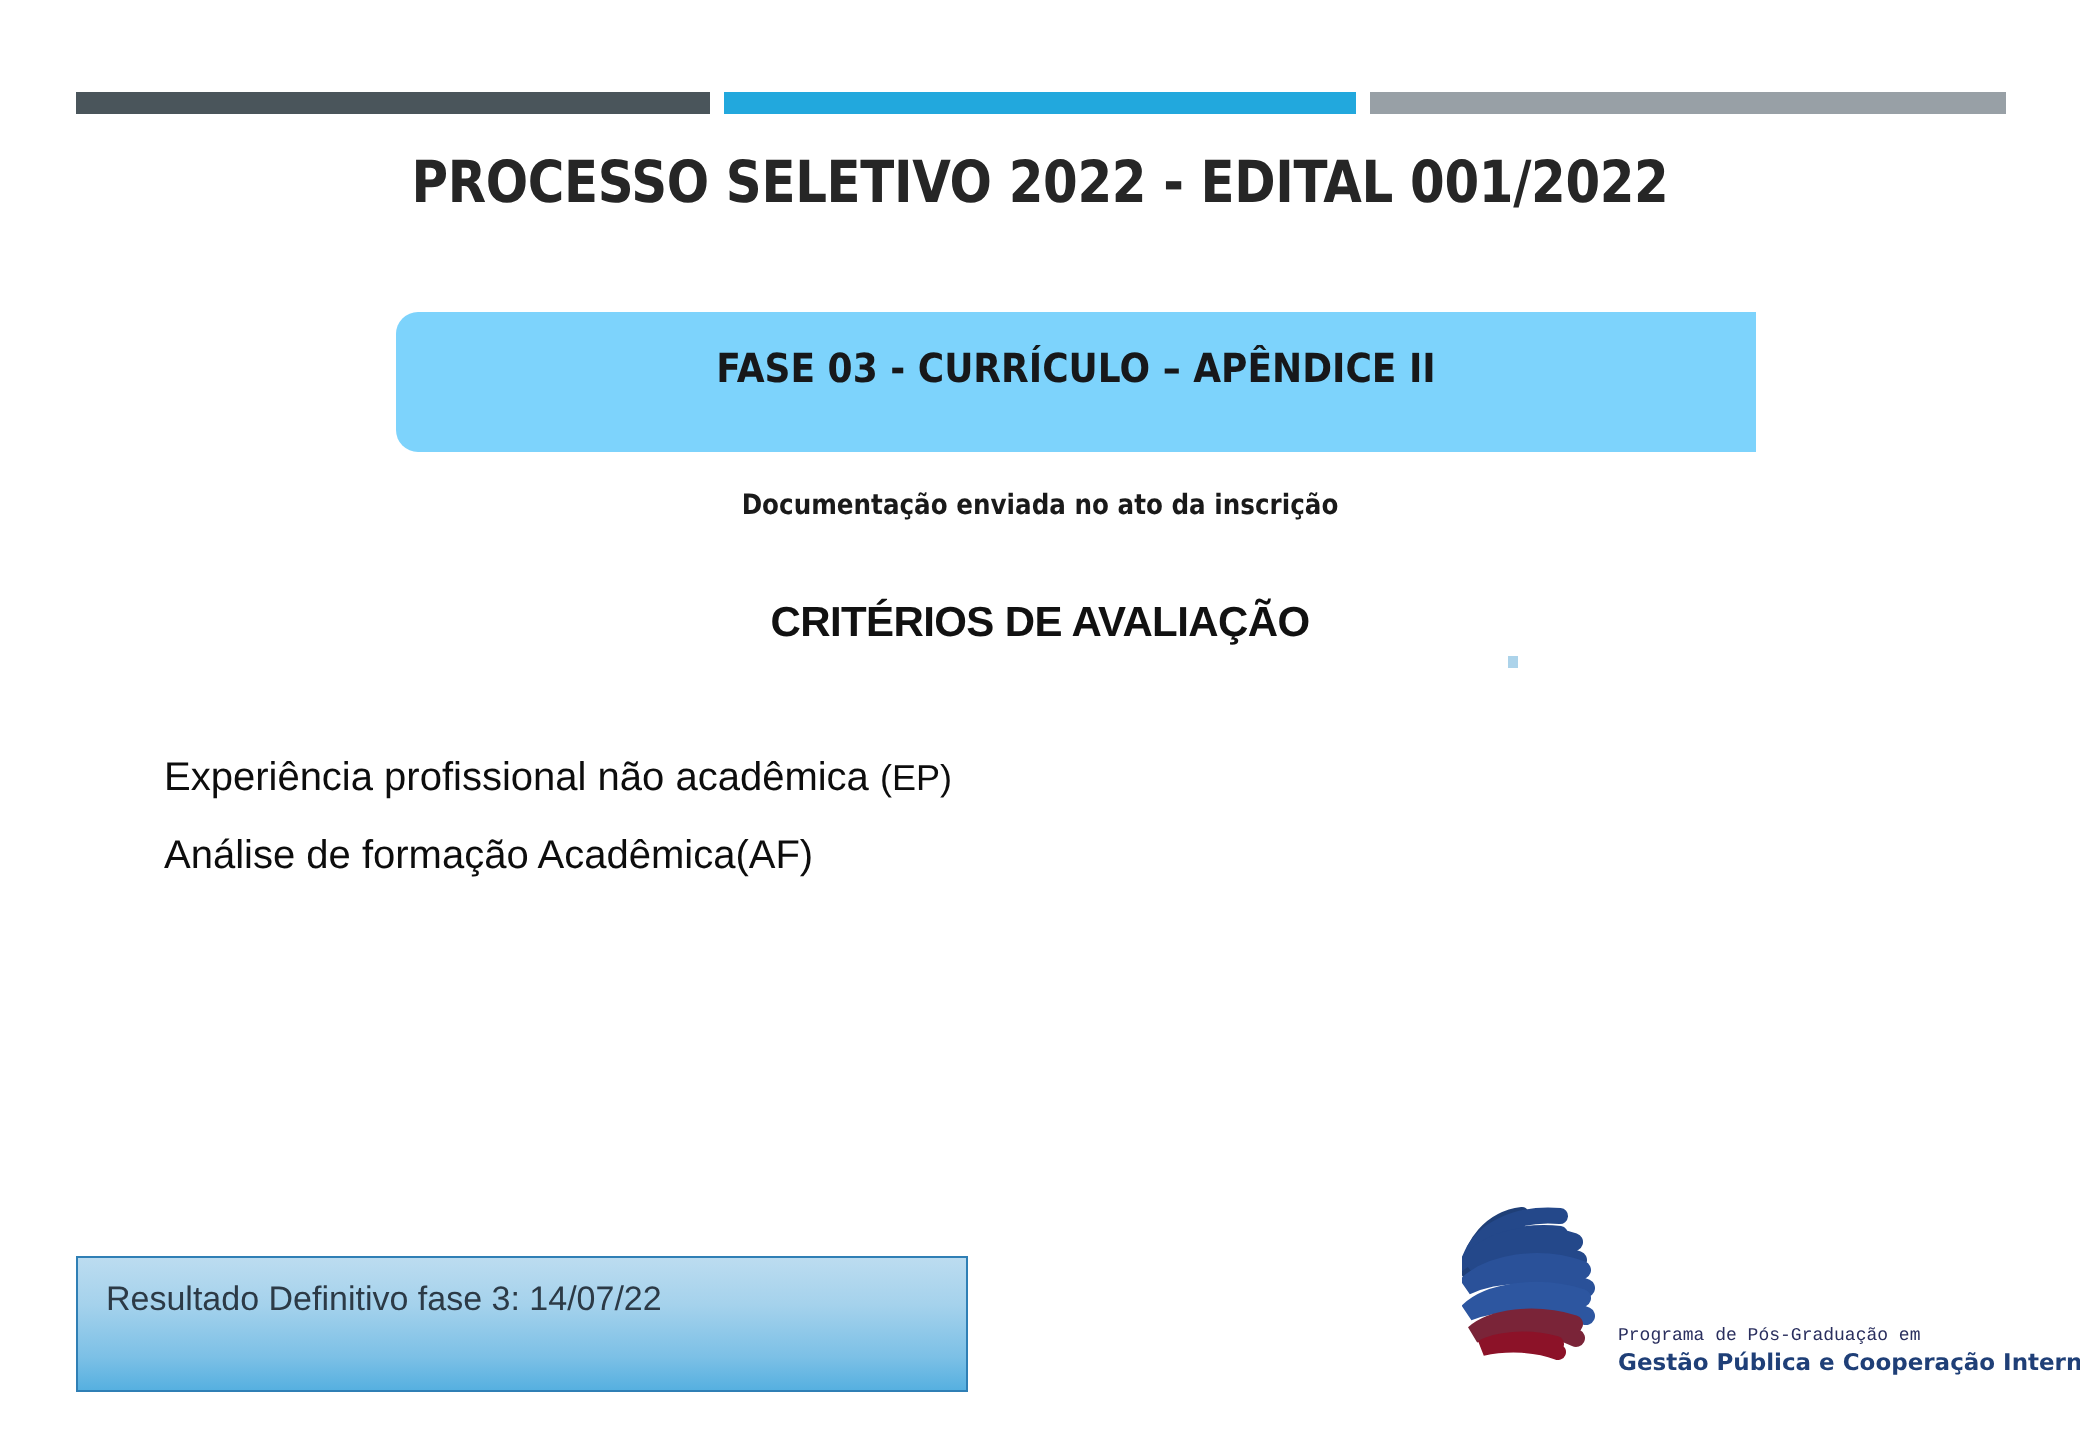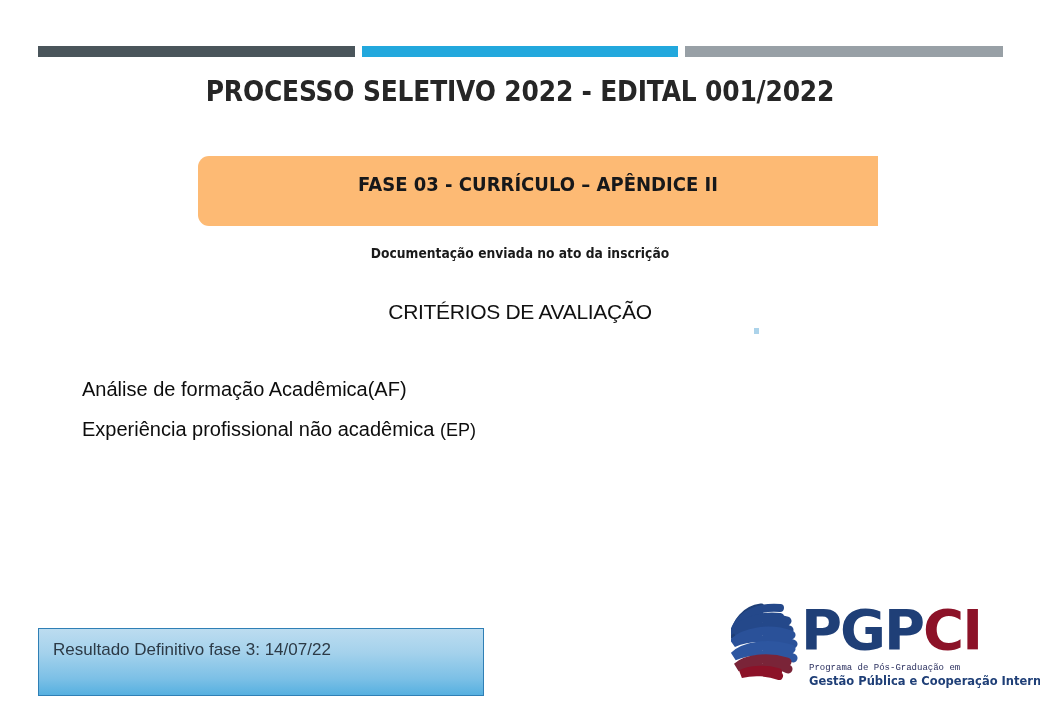--- a/index.html
+++ b/index.html
@@ -47,21 +47,21 @@
     white-space: nowrap;
   }
 
   
   .phase-banner {
     position: absolute;
     left: 198px;
     top: 156px;
     width: 680px;
     height: 70px;
-    background: #fdba74;
+    background: #7dd3fc;
     border-radius: 11px 0 0 11px;
   }
   .phase-banner-label {
     position: absolute;
     top: 16px;
     left: 0;
     width: 680px;
     text-align: center;
     font-family: "DejaVu Sans", sans-serif;
     font-size: 20px;
@@ -90,21 +90,21 @@
 
   
   .criteria-heading {
     position: absolute;
     top: 300px;
     left: 0;
     width: 1040px;
     text-align: center;
     font-family: "Liberation Sans", sans-serif;
     font-size: 21px;
-    font-weight: normal;
+    font-weight: bold;
     color: #111111;
     letter-spacing: -0.3px;
     white-space: nowrap;
   }
 
   
   .stray-dot {
     position: absolute;
     left: 754px;
     top: 328px;
@@ -217,43 +217,40 @@
   </div>
 
   <div class="subtitle">Documentação enviada no ato da inscrição</div>
 
   <div class="criteria-heading">CRITÉRIOS DE AVALIAÇÃO</div>
 
   <div class="stray-dot"></div>
 
   <div class="criteria-list">
     <div class="criteria-item">
-      <span>Análise de formação Acadêmica(AF)</span><span class="suffix"></span>
+      <span>Experiência profissional não acadêmica </span><span class="suffix">(EP)</span>
     </div>
     <div class="criteria-item">
-      <span>Experiência profissional não acadêmica </span><span class="suffix">(EP)</span>
+      <span>Análise de formação Acadêmica(AF)</span><span class="suffix"></span>
     </div>
   </div>
 
   <div class="result-box">
     <div class="result-text">Resultado Definitivo fase 3: 14/07/22</div>
   </div>
 
   <div class="logo">
     <svg class="logo-globe" viewBox="0 0 76 78">
       <g fill="none" stroke-linecap="round">
         <path d="M30 5 C14 7 4 20 3 34" stroke="#1f3f77" stroke-width="7"></path>
         <path d="M49 6 C26 4 10 14 5 25 C16 17 34 13 49 15" stroke="#24488a" stroke-width="8"></path>
         <path d="M56 19 C34 12 13 18 3 30 C18 23 40 22 58 28" stroke="#24488a" stroke-width="9"></path>
         <path d="M60 33 C38 25 13 30 2 41 C19 33 44 34 62 42" stroke="#2a5199" stroke-width="9"></path>
         <path d="M60 47 C38 40 13 44 3 54 C20 47 45 48 62 56" stroke="#2d56a0" stroke-width="9"></path>
         <path d="M56 60 C36 54 15 57 6 65 C22 59 43 60 57 67" stroke="#7a2438" stroke-width="9"></path>
         <path d="M47 70 C32 66 17 68 10 72 C23 69 38 70 48 74" stroke="#8c1228" stroke-width="8"></path>
       </g>
     </svg>
-    <div class="logo-wordmark">
-      <span class="pgp">PGP</span><span class="ci">CI</span>
-    </div>
     <div class="logo-tagline-1">Programa de Pós-Graduação em</div>
     <div class="logo-tagline-2">Gestão Pública e Cooperação Internacional</div>
   </div>
 
 </div>
 
 </body></html>

